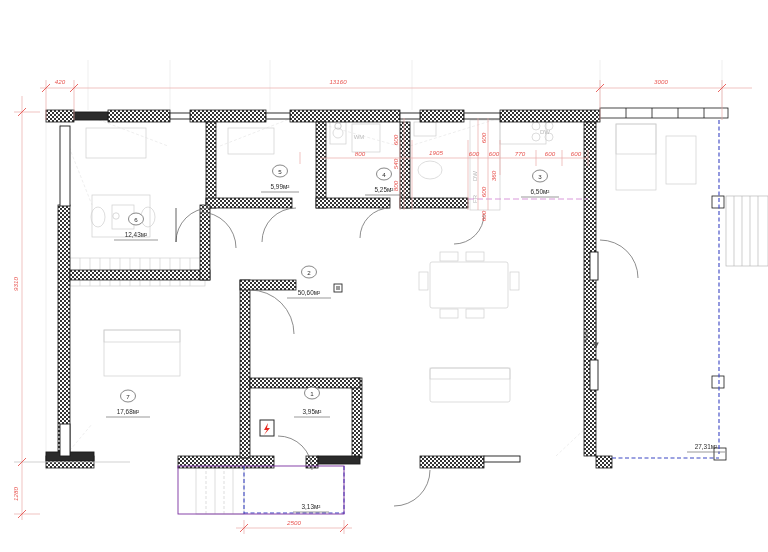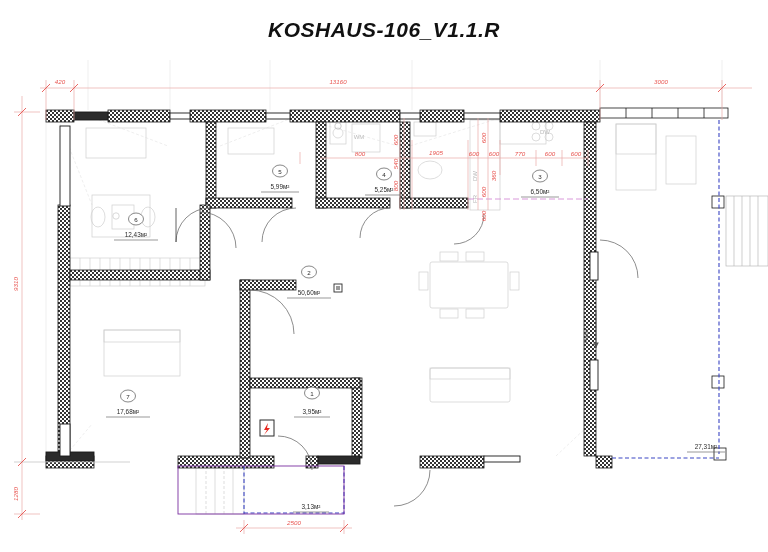--- a/index.html
+++ b/index.html
@@ -35,21 +35,20 @@
   .patiolbl{
     fill:#6e6e6e; font-size:6.2px;
     font-family:"Liberation Sans", sans-serif;
   }
 </style>
 </head>
 <body>
 
 <div id="sheet">
 
-  <div id="title">KOSHAUS-106_V1.1.R</div>
 
   <svg width="768" height="552" viewBox="0 0 768 552">
 
     <defs>
 
       <pattern id="wallhatch" width="4" height="4" patternUnits="userSpaceOnUse">
         <rect width="4" height="4" fill="#ffffff"></rect>
         <rect x="0" y="0" width="2" height="2" fill="#343434"></rect>
         <rect x="2" y="2" width="2" height="2" fill="#343434"></rect>
       </pattern>

